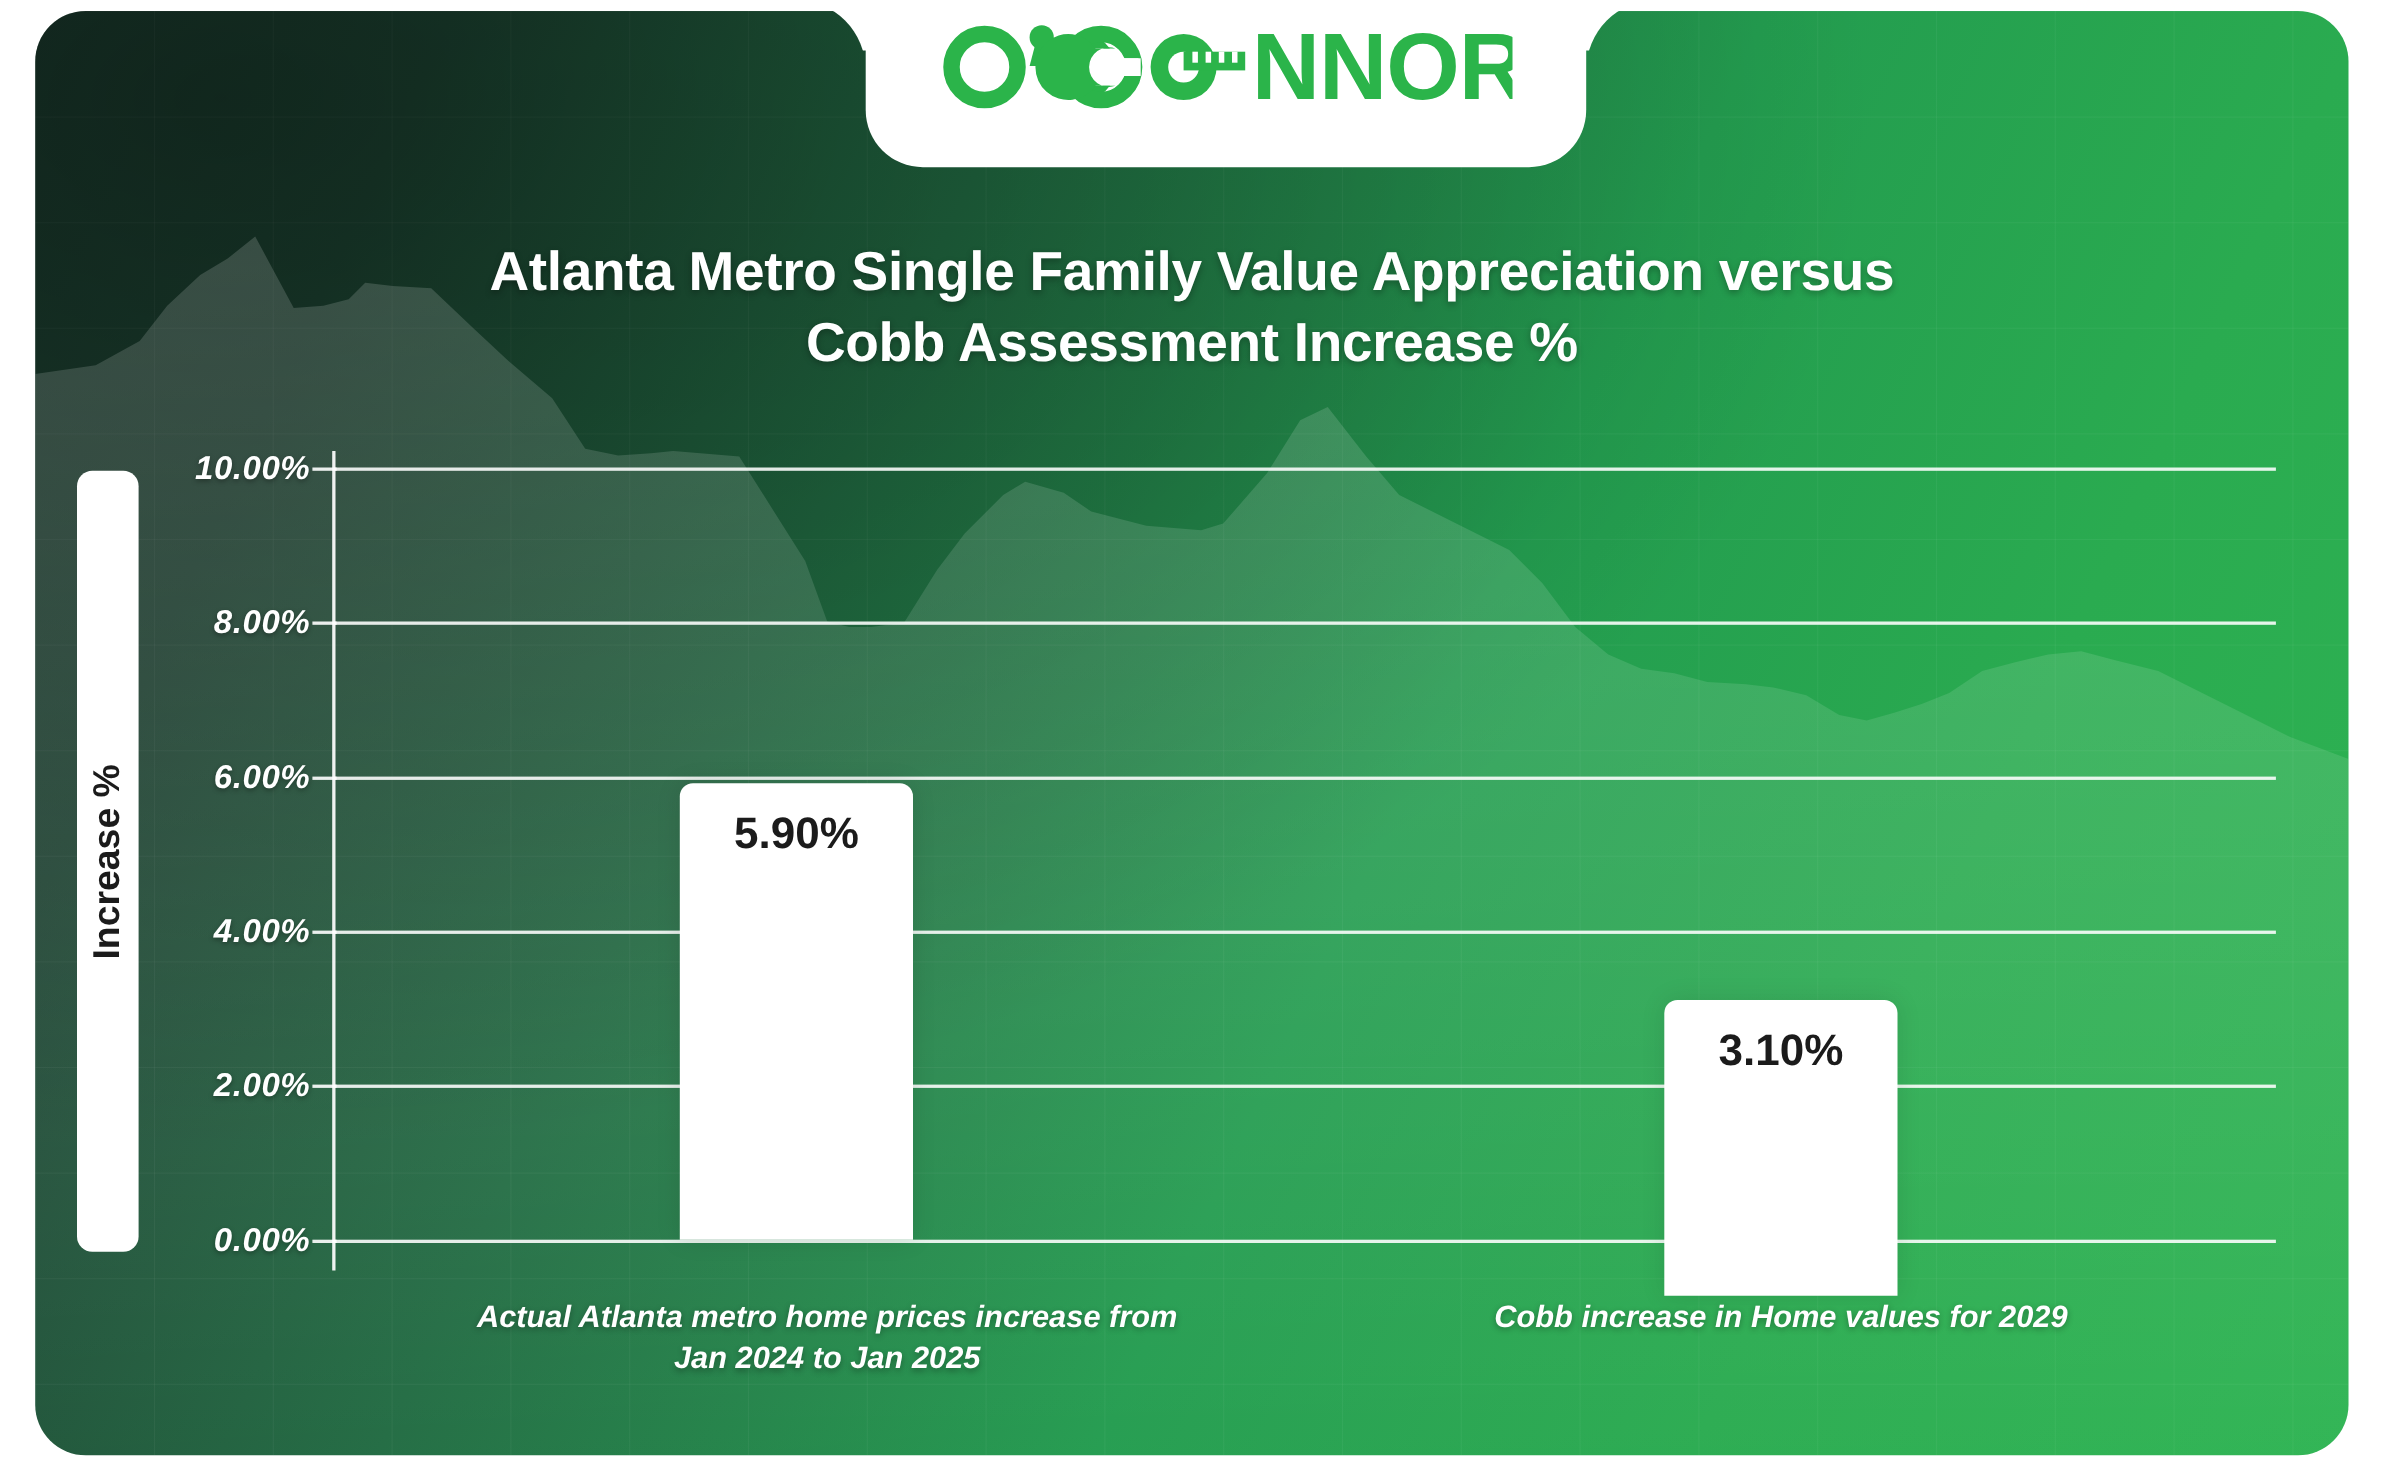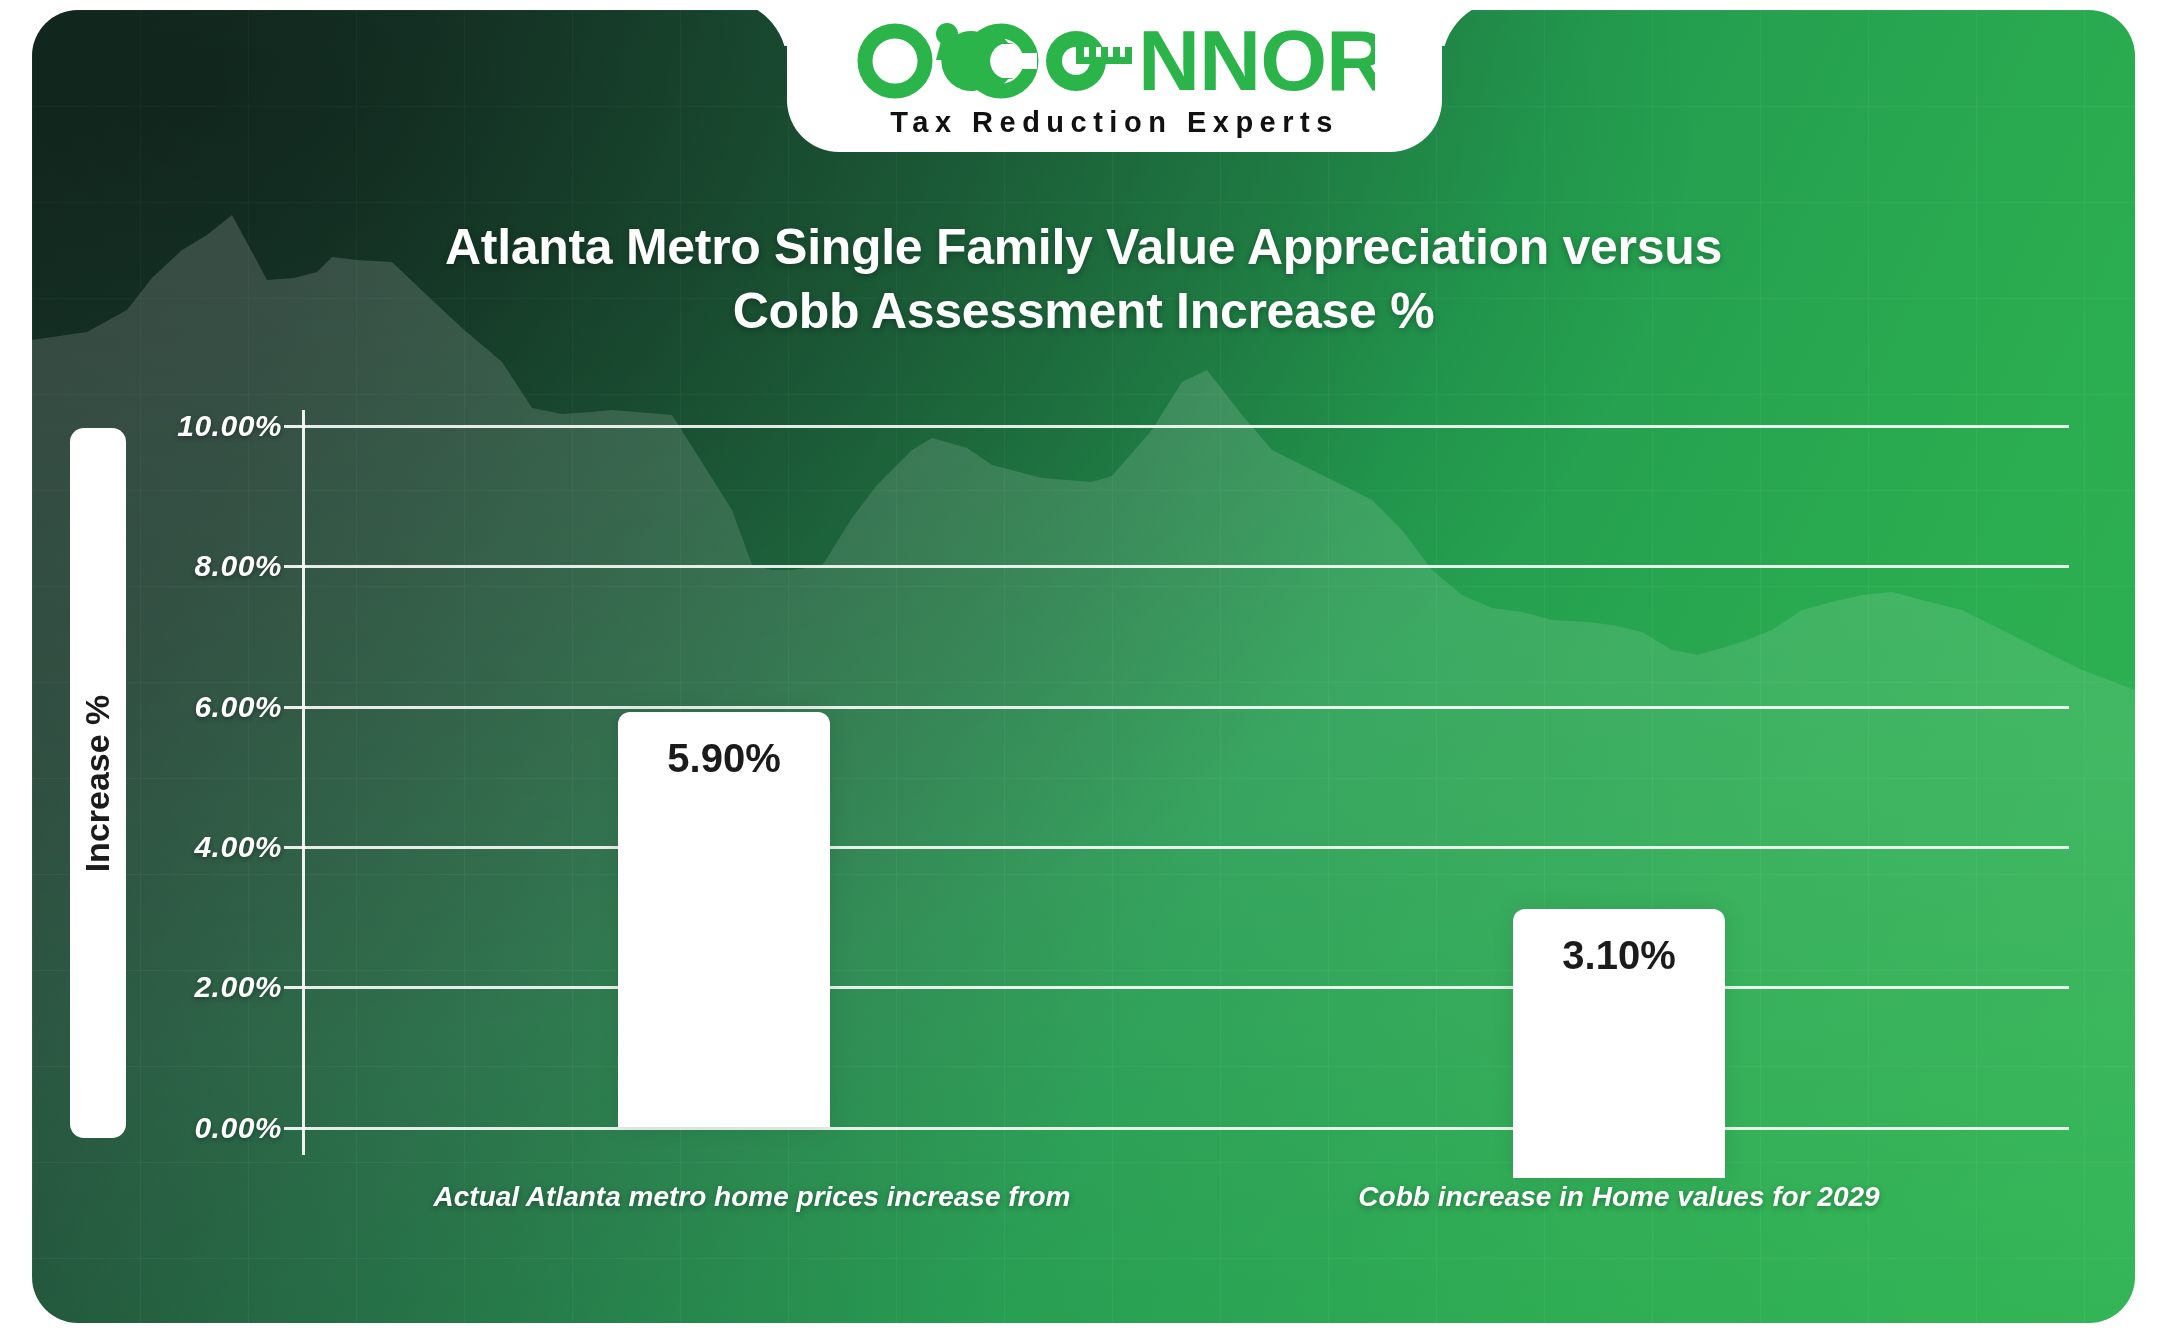--- a/index.html
+++ b/index.html
@@ -271,20 +271,21 @@
       <div class="bar" style="left:586px; top:702px; width:212px; height:415px;">
         <div class="bar-value">5.90%</div>
       </div>
 
       <div class="bar" style="left:1481px; top:899px; width:212px; height:269px;">
         <div class="bar-value">3.10%</div>
       </div>
 
       <div class="cat-label" style="left:340px; top:1168px; width:760px;">
         <div>Actual Atlanta metro home prices increase from</div>
+        <div>Jan 2024 to Jan 2025</div>
       </div>
 
       <div class="cat-label" style="left:1207px; top:1168px; width:760px;">
         <div>Cobb increase in Home values for 2029</div>
       </div>
     </div>
 
     <div class="yaxis-capsule">
       <span>Increase %</span>
     </div>
@@ -311,18 +312,17 @@
             <circle cx="221" cy="47" r="14" fill="#ffffff"></circle>
             <rect x="221" y="33" width="56" height="17" fill="#2bb44a"></rect>
             <rect x="229" y="33" width="5" height="10" fill="#ffffff"></rect>
             <rect x="241" y="33" width="5" height="10" fill="#ffffff"></rect>
             <rect x="253" y="33" width="5" height="10" fill="#ffffff"></rect>
             <rect x="265" y="33" width="5" height="10" fill="#ffffff"></rect>
           </g>
 
           <text x="283" y="76" font-family="Liberation Sans, sans-serif" font-size="86" font-weight="700" fill="#2bb44a" letter-spacing="-1">NNOR</text>
         </svg>
-        <div class="logo-tagline">Tax Reduction Experts</div>
       </div>
     </div>
 
   </div>
 </div>
 
 </body></html>

